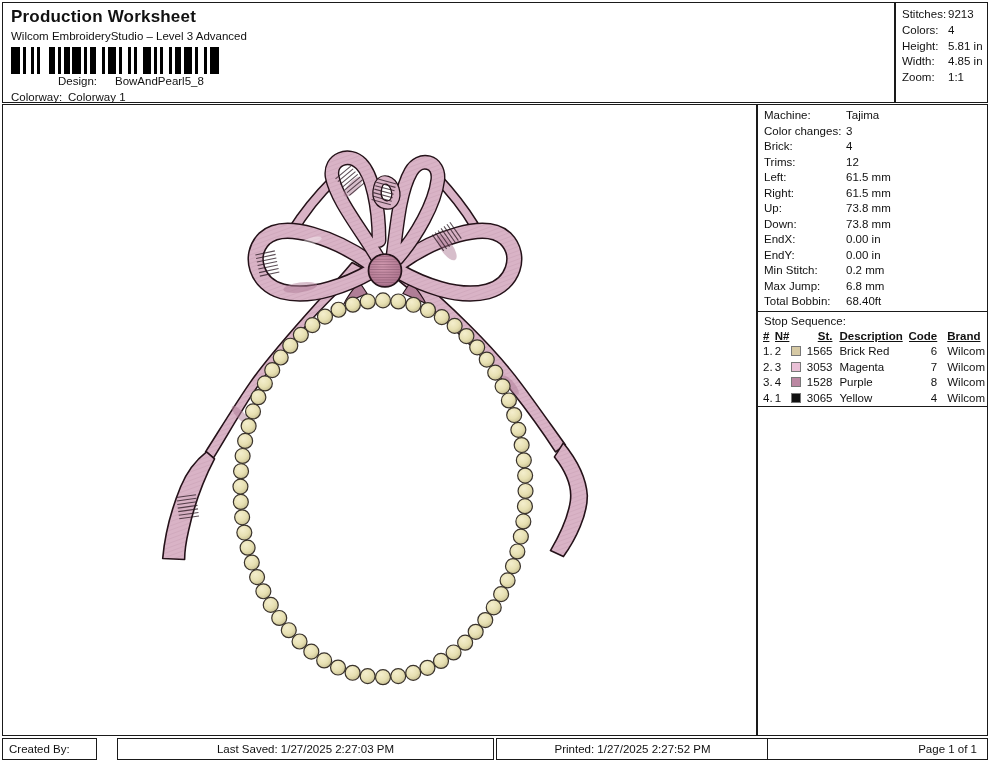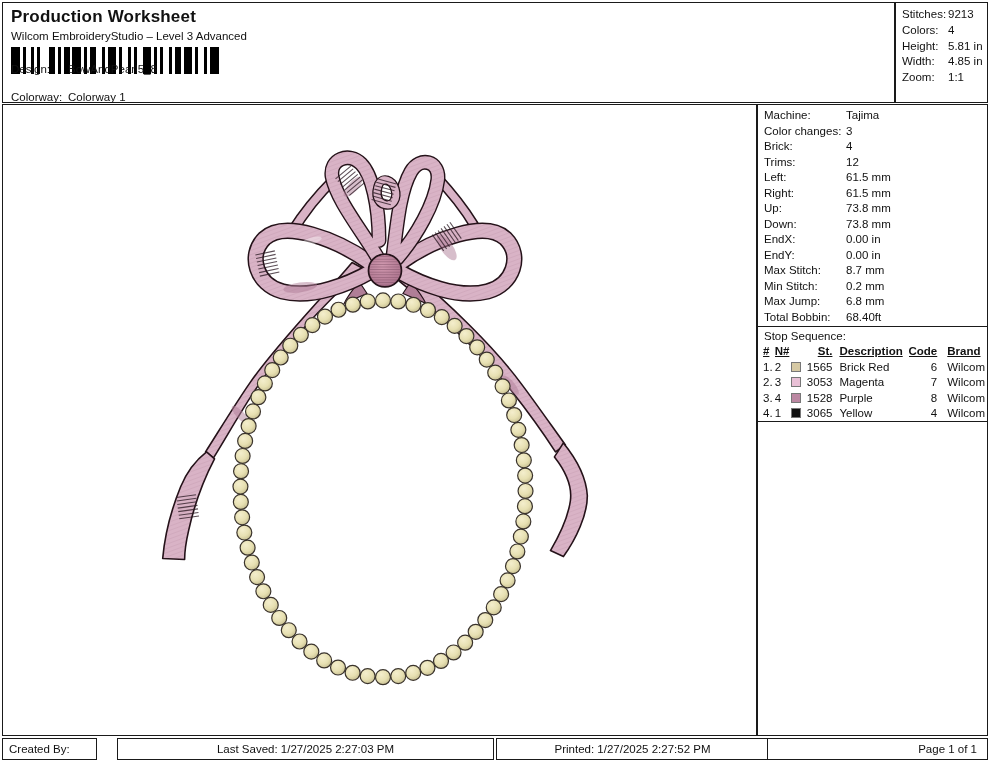--- a/index.html
+++ b/index.html
@@ -17,21 +17,21 @@
   
   #hdrL{left:2px;top:2px;width:893px;height:101px;}
   .title{position:absolute;left:8px;top:4px;font-size:17px;font-weight:bold;letter-spacing:.2px;}
   .subtitle{position:absolute;left:8px;top:27px;font-size:11.5px;}
   .barcode{position:absolute;left:8px;top:44px;width:208px;height:27px;display:flex;align-items:stretch;}
   .barcode div{height:100%;}
   .bc-bar{background:#000;}
   .bc-sp{background:#fff;}
   .kv{position:absolute;left:8px;font-size:11.5px;}
   .kv .k{display:inline-block;width:57px;}
-  #kv-design{top:60px;}
+  #kv-design{top:72px;margin-left:47px;}
   #kv-colorway{top:88px;}
 
   
   #hdrR{left:895px;top:2px;width:93px;height:101px;padding:5px 0 0 6px;}
   .srow{height:15.8px;font-size:11.5px;white-space:nowrap;}
   .srow .lbl{display:inline-block;width:46px;}
 
   
   #canvas{left:2px;top:104px;width:755px;height:632px;}
   #design-svg{position:absolute;left:0;top:0;width:100%;height:100%;}
@@ -322,21 +322,20 @@
         <div class="mrow"><span class="lbl">Machine:</span><span class="val">Tajima</span></div>
         <div class="mrow"><span class="lbl">Color changes:</span><span class="val">3</span></div>
         <div class="mrow"><span class="lbl">Brick:</span><span class="val">4</span></div>
         <div class="mrow"><span class="lbl">Trims:</span><span class="val">12</span></div>
         <div class="mrow"><span class="lbl">Left:</span><span class="val">61.5 mm</span></div>
         <div class="mrow"><span class="lbl">Right:</span><span class="val">61.5 mm</span></div>
         <div class="mrow"><span class="lbl">Up:</span><span class="val">73.8 mm</span></div>
         <div class="mrow"><span class="lbl">Down:</span><span class="val">73.8 mm</span></div>
         <div class="mrow"><span class="lbl">EndX:</span><span class="val">0.00 in</span></div>
         <div class="mrow"><span class="lbl">EndY:</span><span class="val">0.00 in</span></div>
-        <div class="mrow"><span class="lbl">Max Stitch:</span><span class="val">8.7 mm</span></div>
         <div class="mrow"><span class="lbl">Min Stitch:</span><span class="val">0.2 mm</span></div>
         <div class="mrow"><span class="lbl">Max Jump:</span><span class="val">6.8 mm</span></div>
         <div class="mrow"><span class="lbl">Total Bobbin:</span><span class="val">68.40ft</span></div>
       </div>
     <div class="divider"></div>
     <div id="stop-title">Stop Sequence:</div>
     <table class="stop">
       <thead id="stop-head">
           <tr>
             <th class="c0">#</th>

